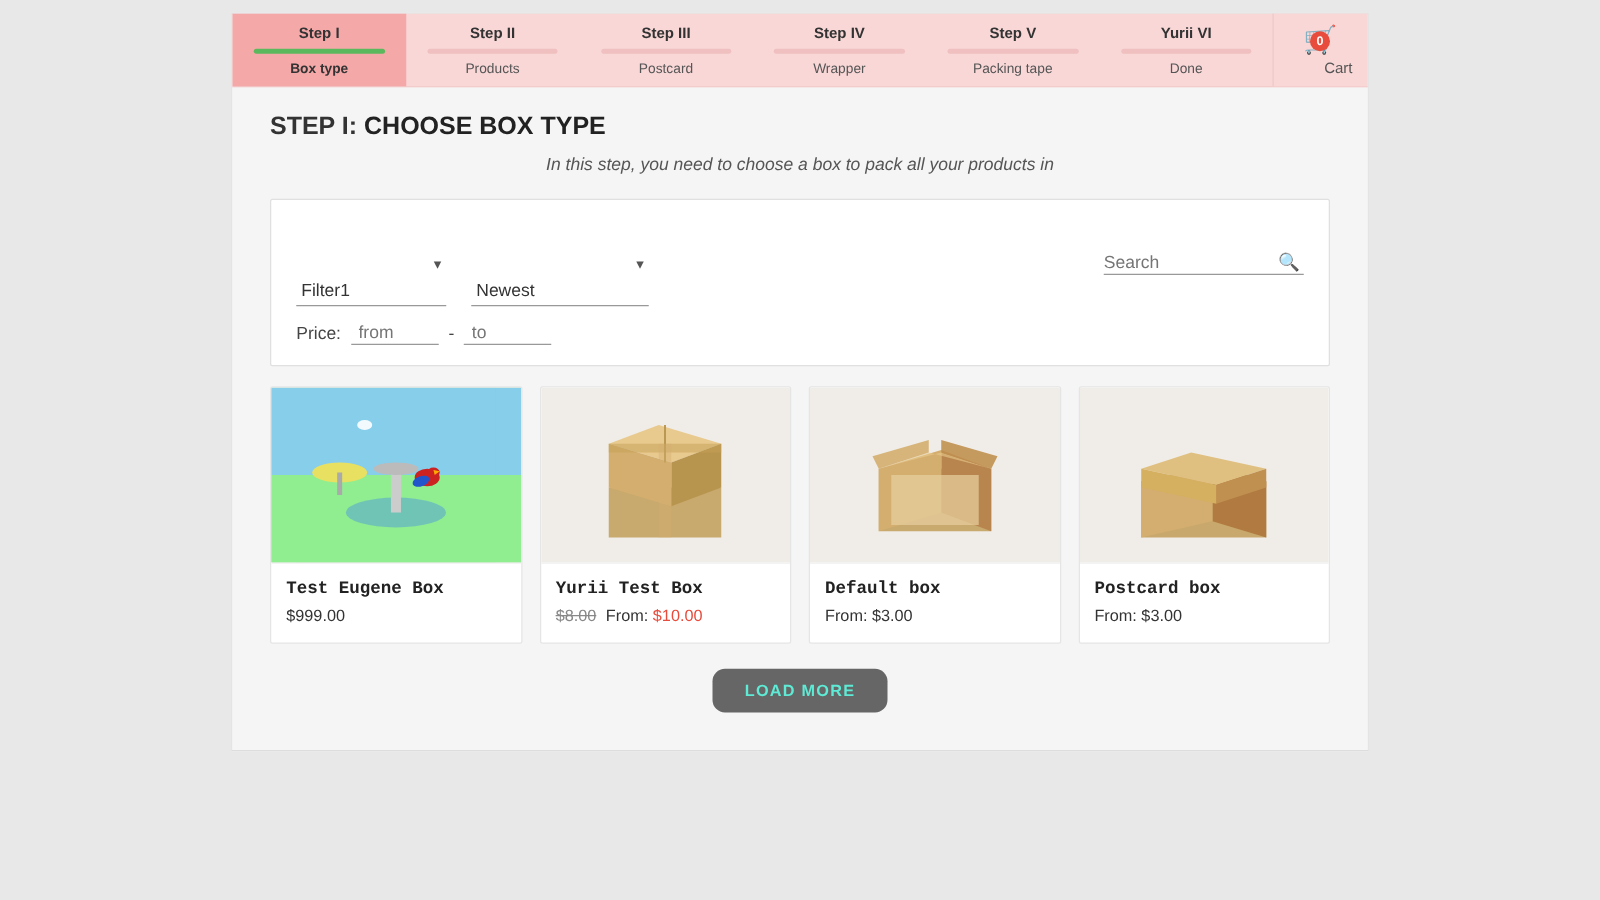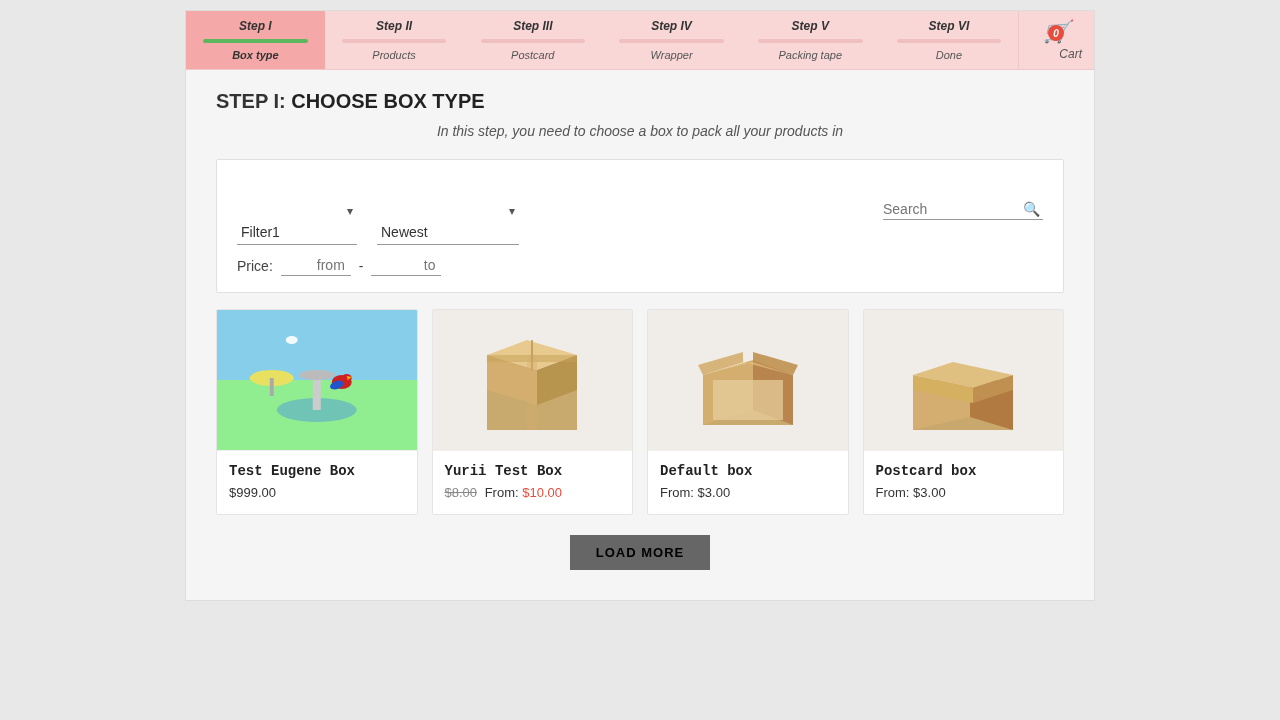--- a/index.html
+++ b/index.html
@@ -40,21 +40,20 @@
       cursor: pointer;
       color: #555;
       line-height: 1;
     }
 
     
     .steps-header {
       display: flex;
       background: #f9d7d7;
       border-bottom: 1px solid #efc8c8;
-      font-style: italic;
     }
 
     .step-item {
       flex: 1;
       display: flex;
       flex-direction: column;
       align-items: center;
       padding: 8px 4px 8px;
       position: relative;
     }
@@ -237,21 +236,21 @@
       color: #444;
     }
 
     .price-input {
       border: none;
       border-bottom: 1px solid #999;
       padding: 2px 6px;
       font-size: 14px;
       width: 70px;
       outline: none;
-      text-align: right;
+      text-align: left;
       color: #888;
     }
 
     
     .products-grid {
       display: grid;
       grid-template-columns: repeat(4, 1fr);
       gap: 14px;
       margin-bottom: 20px;
     }
@@ -313,28 +312,28 @@
 
     
     .load-more-container {
       display: flex;
       justify-content: center;
       padding-bottom: 10px;
     }
 
     .load-more-btn {
       background: #666;
-      color: #000000;
+      color: #5eead4;
       border: none;
       padding: 10px 26px;
       font-size: 13px;
       font-weight: bold;
       letter-spacing: 1px;
       cursor: pointer;
-      border-radius: 0;
+      border-radius: 10px;
     }
 
     
     .scene-card1 {
       width: 100%;
       height: 140px;
       background: linear-gradient(to bottom, #87CEEB 50%, #90EE90 50%);
       position: relative;
       overflow: hidden;
     }
@@ -367,21 +366,21 @@
         <span class="step-label">Step IV</span>
         <div class="step-bar"></div>
         <span class="step-name">Wrapper</span>
       </div>
       <div class="step-item">
         <span class="step-label">Step V</span>
         <div class="step-bar"></div>
         <span class="step-name">Packing tape</span>
       </div>
       <div class="step-item">
-        <span class="step-label">Step VI</span>
+        <span class="step-label">Yurii VI</span>
         <div class="step-bar"></div>
         <span class="step-name">Done</span>
       </div>
 
       <div class="cart-btn-container">
         <div style="position:relative; text-align:center;">
           <span class="cart-icon">🛒</span>
           <div class="cart-badge">0</div>
           <div class="cart-label">Cart</div>
         </div>

